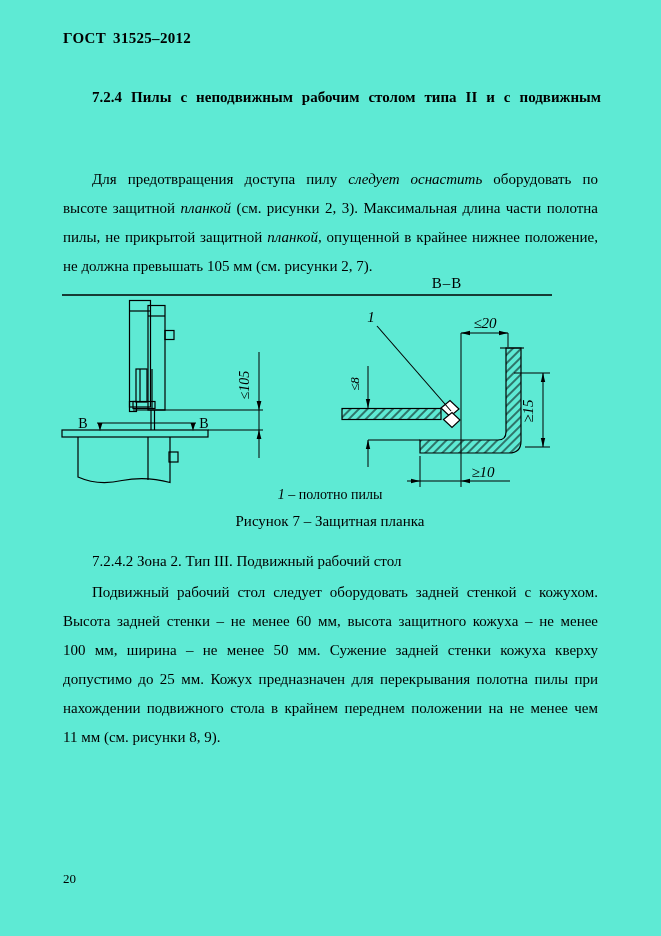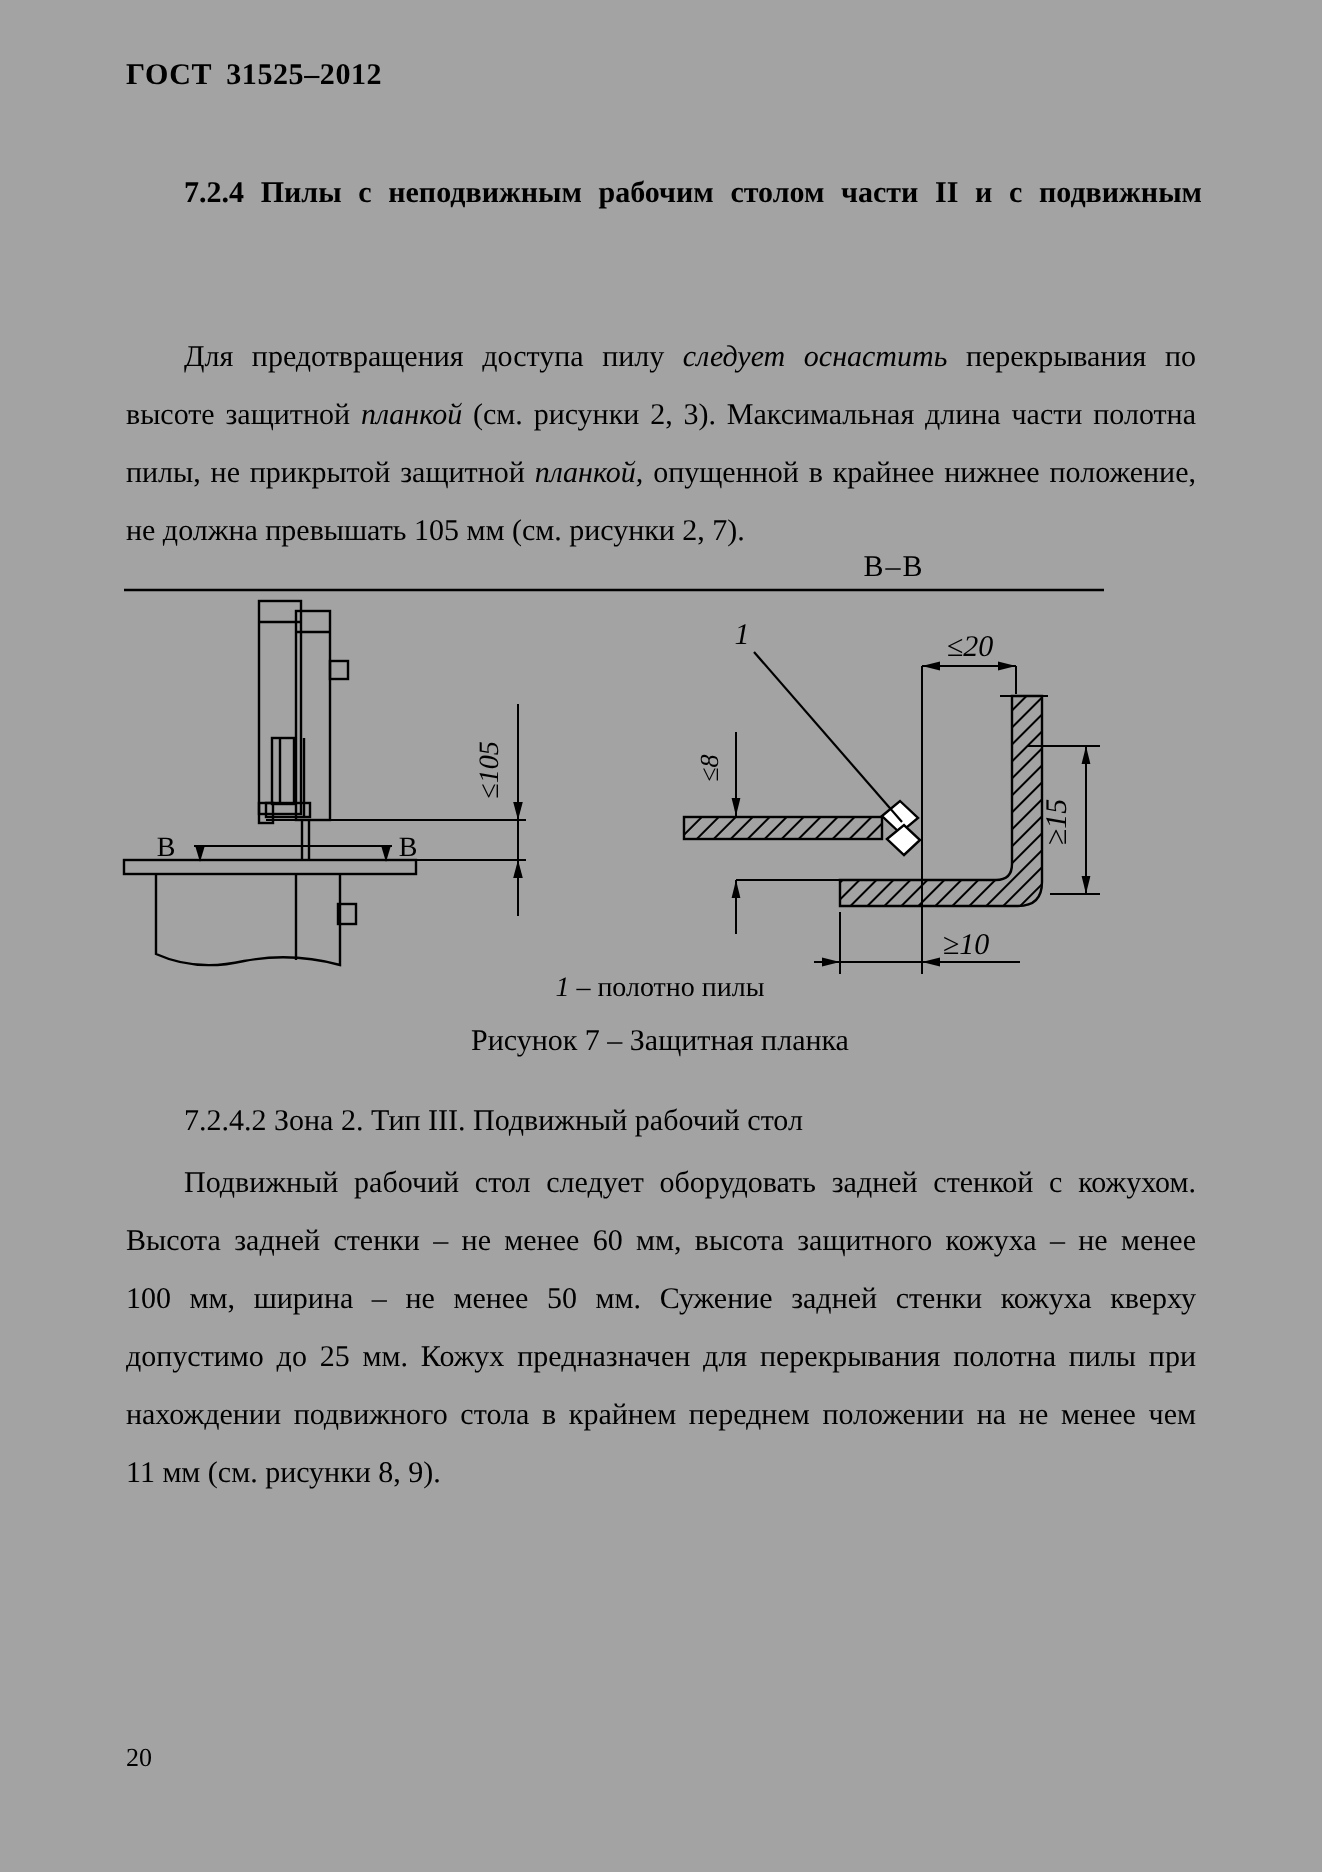--- a/index.html
+++ b/index.html
@@ -1,17 +1,17 @@
 <!DOCTYPE html>
 <html><head>
 <meta charset="utf-8">
 <style>
   html,body{margin:0;padding:0;background:#e8e8e8;}
   .page{
-    position:relative;width:661px;height:936px;background:#a3a3a3;
+    position:relative;width:661px;height:936px;background:#5eead4;
     font-family:"Liberation Serif","DejaVu Serif",serif;color:#000;overflow:hidden;
     margin:0 auto;
   }
   .abs{position:absolute;}
   .hdr{left:63px;top:30px;font-weight:bold;font-size:15px;word-spacing:3px;letter-spacing:.3px;}
   .heading{left:92px;top:86px;width:509px;font-weight:bold;font-size:15px;line-height:23px;}
   .heading .l1{text-align:justify;text-align-last:justify;}
   .heading .l2{text-align:center;}
   .subhead{font-size:15px;line-height:20px;}
   .sub1{left:92px;top:140px;}
@@ -35,26 +35,26 @@
   svg .ref1{font-style:italic;font-size:15px;}
 </style>
 </head>
 <body>
 
 <div class="page">
 
   <div class="abs hdr">ГОСТ 31525–2012</div>
 
   <div class="abs heading">
-    <div class="l1">7.2.4 Пилы с неподвижным рабочим столом части II и с подвижным</div>
+    <div class="l1">7.2.4 Пилы с неподвижным рабочим столом типа II и с подвижным</div>
   </div>
 
 
   <div class="abs para p1">
-      <div class="tline jline indent"><span>Для предотвращения доступа пилу </span><span class="it">следует оснастить</span><span> перекрывания по</span></div>
+      <div class="tline jline indent"><span>Для предотвращения доступа пилу </span><span class="it">следует оснастить</span><span> оборудовать по</span></div>
       <div class="tline jline"><span>высоте защитной </span><span class="it">планкой</span><span> (см. рисунки 2, 3). Максимальная длина части полотна</span></div>
       <div class="tline jline"><span>пилы, не прикрытой защитной </span><span class="it">планкой,</span><span> опущенной в крайнее нижнее положение,</span></div>
       <div class="tline"><span>не должна превышать 105 мм (см. рисунки 2, 7).</span></div>
     </div>
 
   <svg class="abs" style="left:55px;top:268px;" width="550" height="226" viewBox="55 268 550 226">
     <defs>
       <pattern id="hatch" patternUnits="userSpaceOnUse" width="6" height="6" patternTransform="rotate(45)">
         <line x1="3" y1="-1" x2="3" y2="7" stroke="#000" stroke-width="1"></line>
       </pattern>

